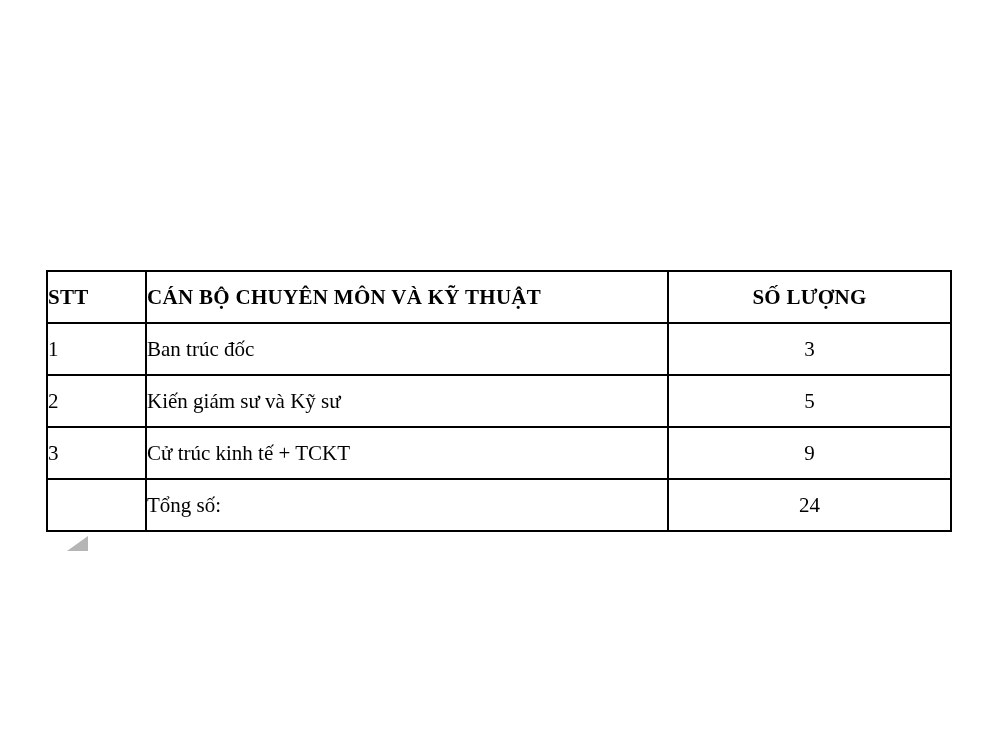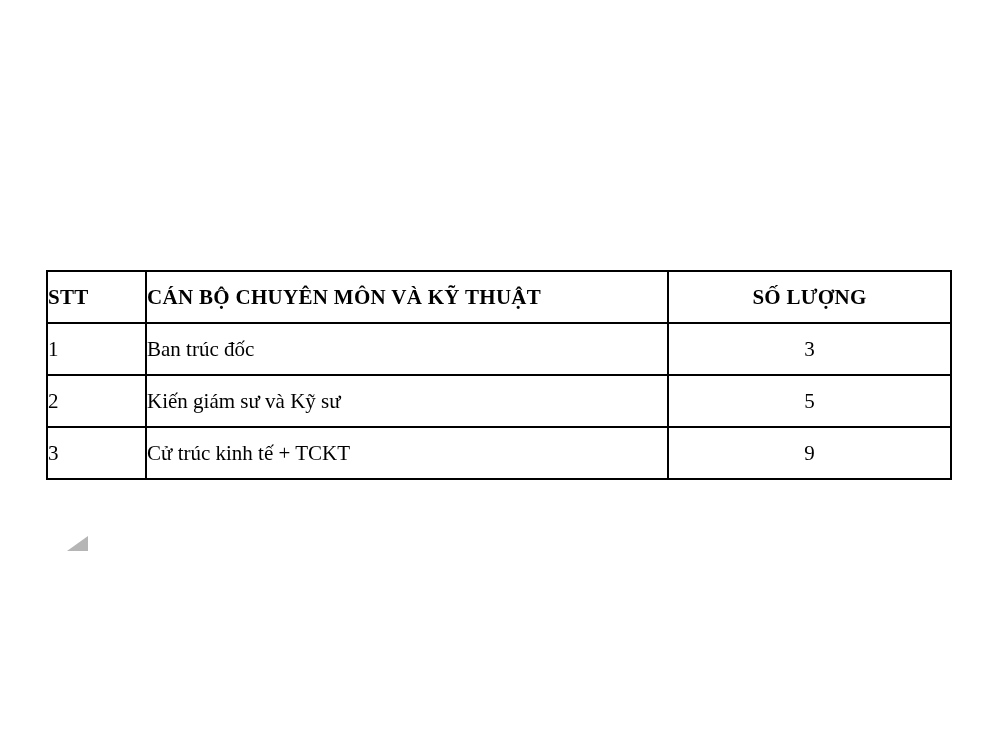--- a/index.html
+++ b/index.html
@@ -82,18 +82,23 @@
       <tr>
         <td class="al-left">2</td>
         <td class="al-left">Kiến giám sư và Kỹ sư</td>
         <td class="al-center">5</td>
       </tr>
       <tr>
         <td class="al-left">3</td>
         <td class="al-left">Cử trúc kinh tế + TCKT</td>
         <td class="al-center">9</td>
       </tr>
+      <tr>
+        <td class="al-left"></td>
+        <td class="al-left">Tổng số:</td>
+        <td class="al-center">24</td>
+      </tr>
     </tbody>
   </table>
 
   <div class="resize-handle"></div>
 
 </div>
 
 </body></html>

